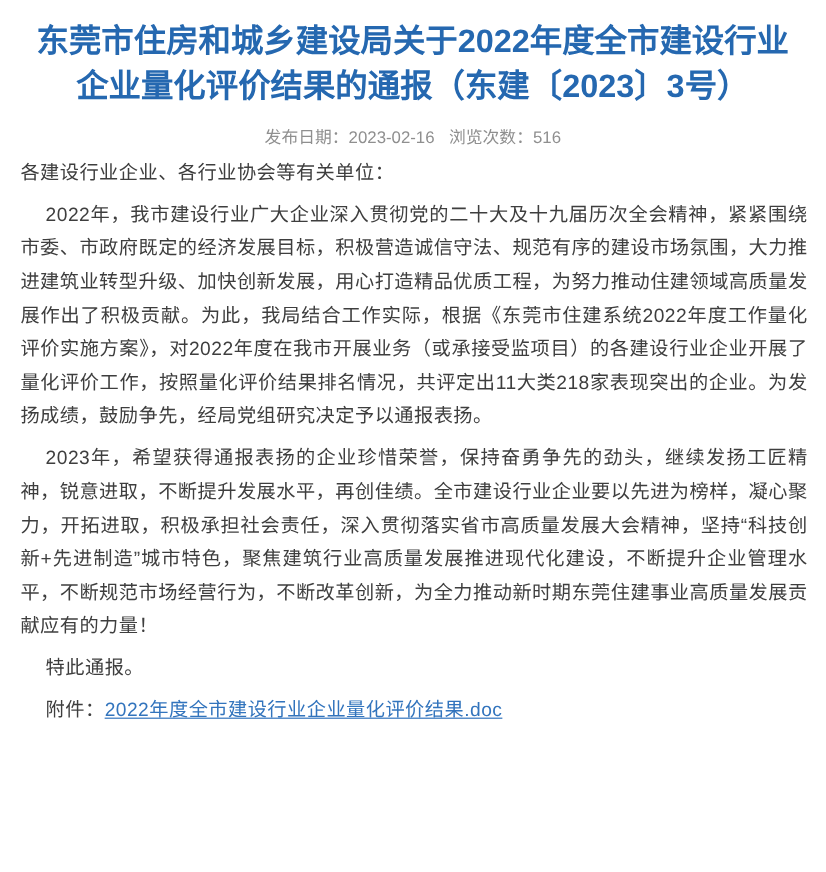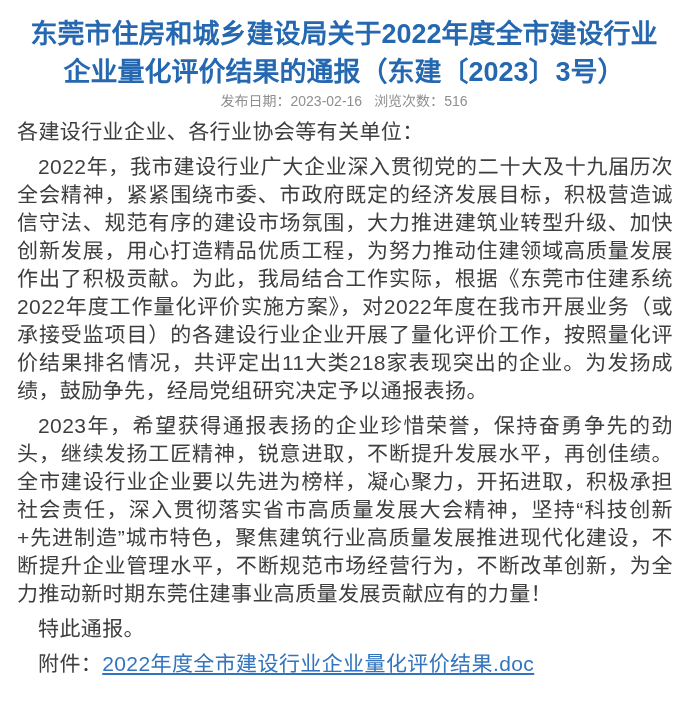--- a/index.html
+++ b/index.html
@@ -28,32 +28,33 @@
   }
   .title {
     margin: 0 26px;
     font-size: 27px;
     line-height: 38px;
     font-weight: bold;
     text-align: center;
     color: var(--title-blue, #2568b0);
   }
   .meta {
+    margin-top: 13px;
     text-align: center;
     font-size: 14px;
     line-height: 20px;
     color: var(--meta-gray, #8f8f8f);
   }
   .meta .views-label {
     margin-left: 12px;
   }
   .content {
     margin-top: 1px;
     padding: 0 15px 0 17px;
-    font-size: 21px;
+    font-size: 16px;
     line-height: 28px;
     letter-spacing: 0.4px;
     color: var(--body-text, #3e3e3e);
     text-align: justify;
   }
   .content p {
     margin: 7px 0;
   }
   .salutation {
     text-indent: 0;

